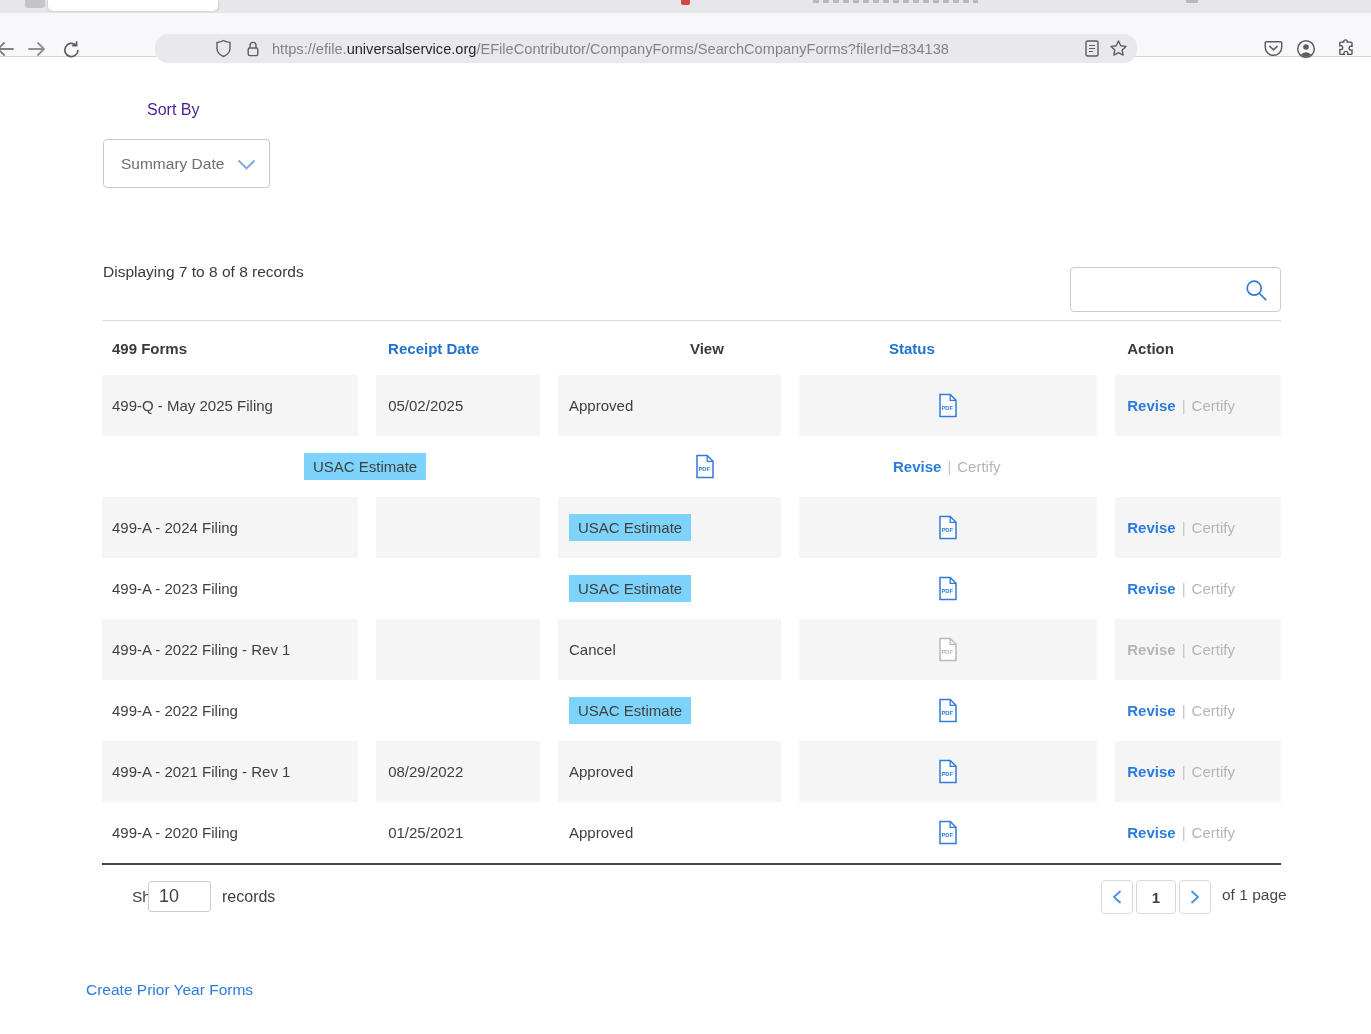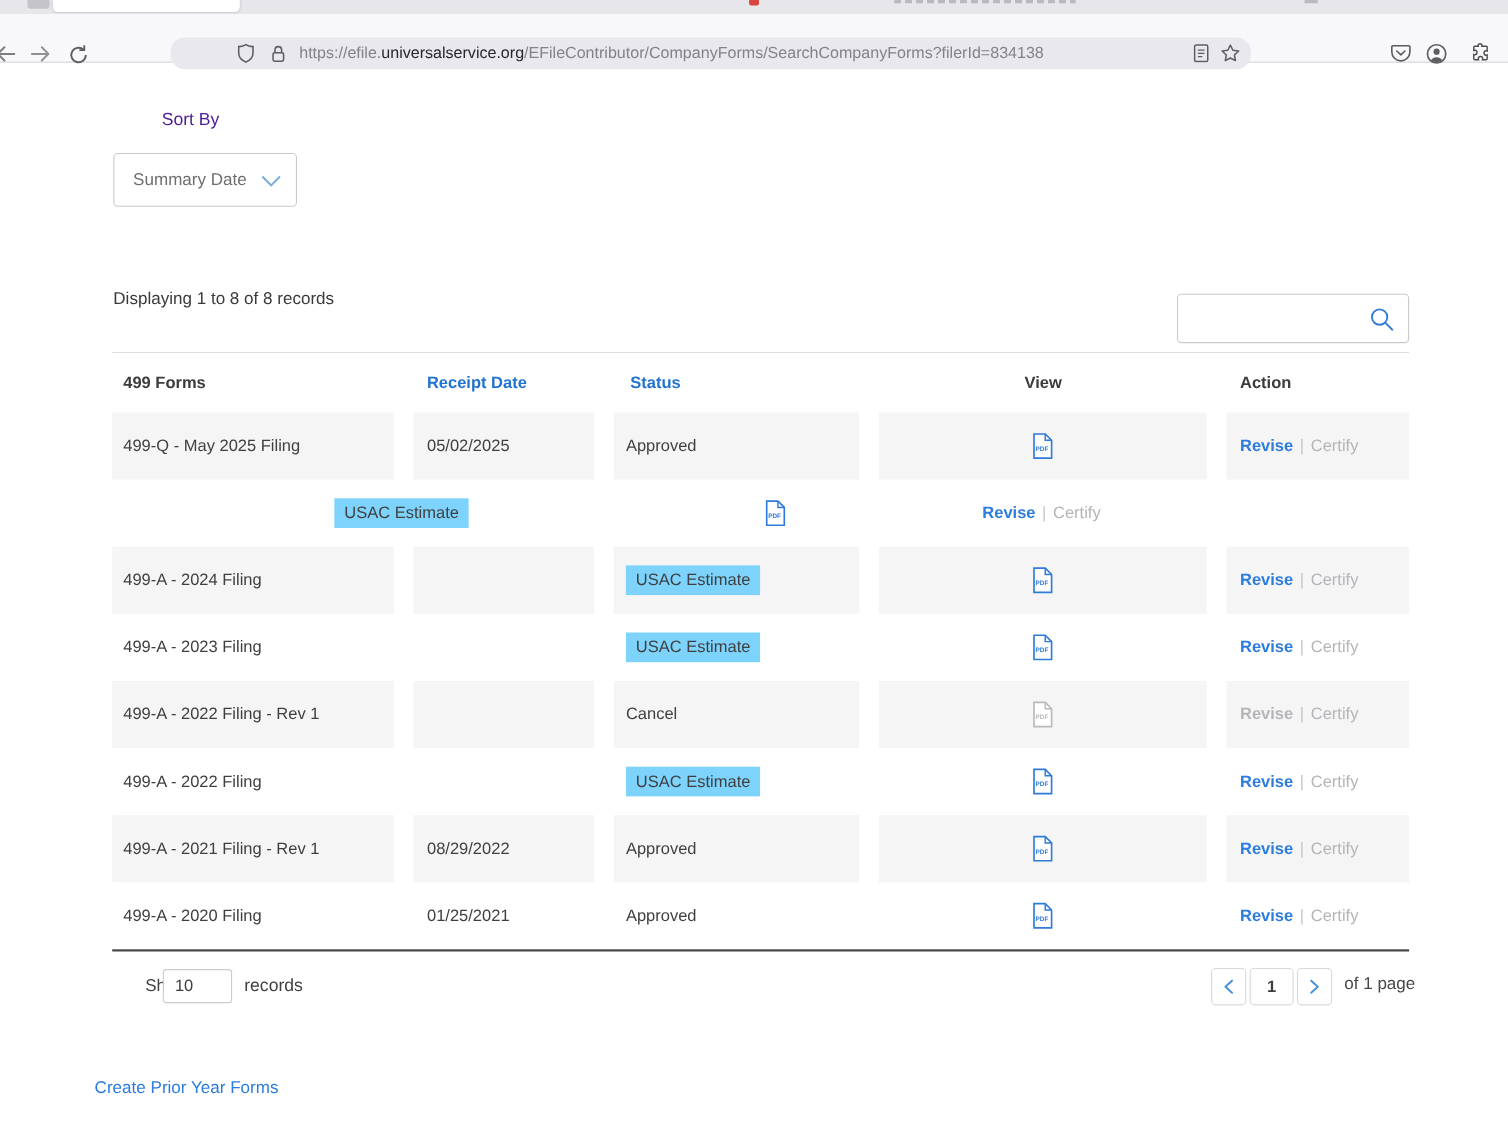--- a/index.html
+++ b/index.html
@@ -62,21 +62,21 @@
   .pdficon { color:#2f7bd9; cursor:pointer; }
   .revise { color:#2b7cdd; font-weight:600; cursor:pointer; }
   .certify { color:#b5b5b9; font-weight:400; cursor:pointer; }
   .sep { color:#c6c6c9; margin:0 6px; }
   .trow.disabled .revise { color:#b5b5b9; }
   .trow.disabled .pdficon { color:#b9b9be; }
   #table-bottom-line { height:2px; background:#474747; }
 
   #show-label { position:absolute; left:103px; top:888px; font-size:15.5px; color:#3f3f3f;margin-left:29px; }
   #pagesize-box { position:absolute; left:148px; top:881px; width:63px; height:31px; border:1px solid #ccc; border-radius:3px;
-    font-size:15px; color:#3f3f3f; padding-left:10px; outline:none; background:#fff; }
+    font-size:18px; color:#3f3f3f; padding-left:10px; outline:none; background:#fff; }
   #records-label { position:absolute; left:222px; top:888px; font-size:16px; color:#3f3f3f; }
 
   .pagerbtn { position:absolute; top:880px; height:34px; background:#fff; border:1px solid #d9d9d9; border-radius:4px;
     display:flex; align-items:center; justify-content:center; cursor:pointer; }
   #pager-prev { left:1101px; width:32px; }
   #pager-page { left:1136px; width:40px; font-size:15px; font-weight:700; color:#3f3f3f; cursor:default; }
   #pager-next { left:1179px; width:32px; }
   #pager-of { position:absolute; left:1222px; top:886px; font-size:15.5px; color:#474747; }
 
   #create-link { position:absolute; left:86px; top:981px; font-size:15.5px; font-weight:400; color:#2b7cdd; cursor:pointer; }
@@ -140,36 +140,36 @@
 
   <div id="sort-label">Sort By</div>
 
   <div id="sort-dropdown">
     <span class="val">Summary Date</span>
     <svg width="19" height="12" viewBox="0 0 19 12">
       <path d="M1.5 1.5 l8 8 8-8" fill="none" stroke="#7aa9dc" stroke-width="1.8"></path>
     </svg>
   </div>
 
-  <div id="records-summary">Displaying 1 to 8 of 8 records</div>
+  <div id="records-summary">Displaying 7 to 8 of 8 records</div>
 
   <div id="searchbox">
     <input type="text" value="" style="">
     <svg width="23" height="23" viewBox="0 0 23 23">
       <circle cx="9.2" cy="9.2" r="7" fill="none" stroke="#2f7bd9" stroke-width="1.7"></circle>
       <path d="M14.5 14.5 L21.2 21.2" stroke="#2f7bd9" stroke-width="1.7"></path>
     </svg>
   </div>
 
   <div id="table">
     <div class="hrow">
       <div class="cell c1">499 Forms</div>
       <div class="cell c2 sortable">Receipt Date</div>
+      <div class="cell c4">View</div>
       <div class="cell c3 sortable">Status</div>
-      <div class="cell c4">View</div>
       <div class="cell c5">Action</div>
     </div>
 
     <div class="trow alt">
       <div class="cell c1">499-Q - May 2025 Filing</div>
       <div class="cell c2">05/02/2025</div>
       <div class="cell c3">
           <span class="status">Approved</span>
         </div>
       <div class="cell c4">

